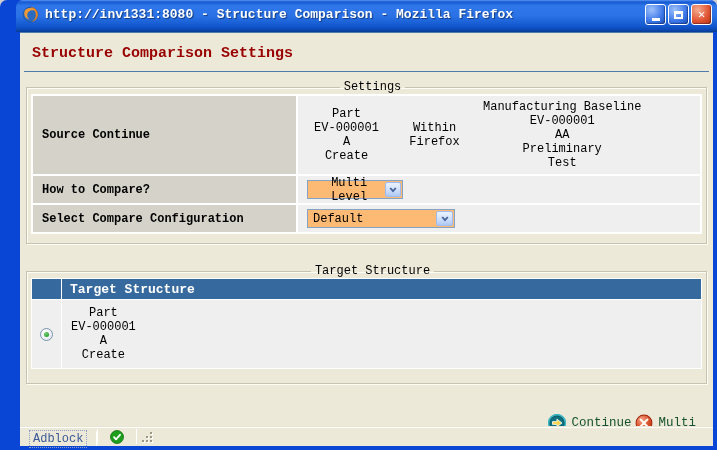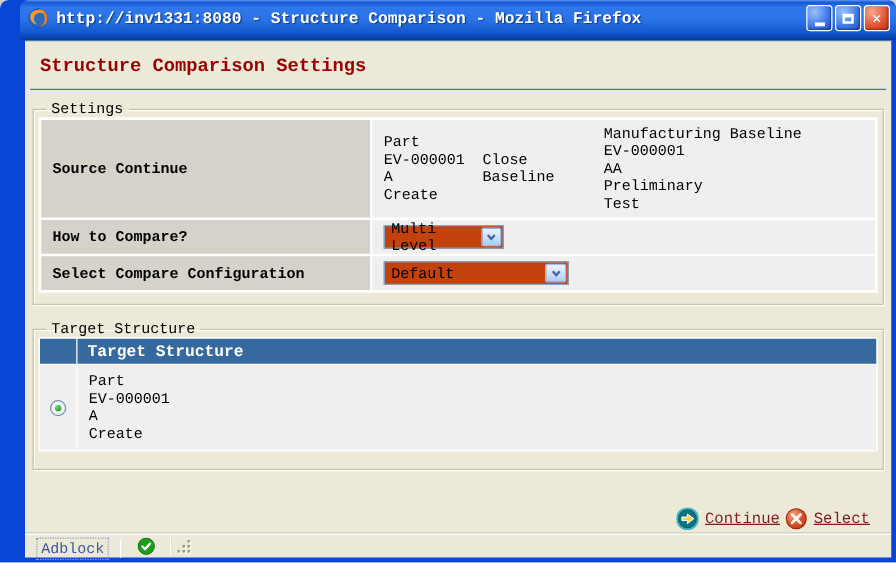--- a/index.html
+++ b/index.html
@@ -36,36 +36,37 @@
     border-top:1px solid #4e7bab;position:relative;overflow:hidden;
   }
   .page-heading{
     margin:12px 0 3px 12px;color:#990000;font-weight:bold;font-size:15px;
   }
   .rule{height:1px;background:#4e7bab;margin:9px 4px 0 4px;}
   fieldset{
     margin:8px 6px 0 6px;padding:0 4px 9px 4px;
     border:1px solid #c6c3b5;
     box-shadow:inset 1px 1px 0 #fffdf2,1px 1px 0 #fffdf2;
-  }
-  fieldset.target-fs{margin-top:12px;padding-bottom:14px;}
+    text-align:center;
+  }
+  fieldset.target-fs{margin-top:20px;padding-bottom:14px;}
   legend{font-size:12px;padding:0 4px;margin-left:6px;}
   
   .tbl{background:#fff;border:2px solid #fff;display:grid;grid-template-columns:263px 1fr;gap:2px;}
   .cell{font-size:12px;line-height:14px;}
   .cell-label{background:#d5d2c9;font-weight:bold;padding:4px 9px;display:flex;align-items:center;}
   .cell-value{background:#efefef;padding:4px 9px;display:flex;align-items:center;}
   .row-tall{min-height:76px;}
   .row-short{min-height:25px;}
   .pre{white-space:pre-line;}
   .src-col1{width:79px;}
   .src-col2{width:97px;}
   
   .xpsel{
-    height:19px;border:1px solid #86a3c3;background:#c2410c;display:flex;align-items:center;
+    height:19px;border:1px solid #86a3c3;background:#fdba74;display:flex;align-items:center;
     padding-left:5px;font-size:12px;cursor:default;
   }
   .xpsel .arrow{
     margin-left:auto;width:17px;height:15px;margin-right:1px;border-radius:2px;
     border:1px solid #9ebcf0;display:flex;align-items:center;justify-content:center;
     background:linear-gradient(180deg,#eaf2fe 0%,#cfdffa 55%,#aec8f2 100%);
   }
   .sel-compare{width:96px;}
   .sel-config{width:148px;}
   
@@ -78,21 +79,21 @@
   .radio{
     width:13px;height:13px;border-radius:50%;border:1px solid #7b94ad;position:relative;
     background:radial-gradient(circle at 35% 30%,#ffffff,#dde5ec);
   }
   .radio::after{
     content:"";position:absolute;left:3px;top:3px;width:5px;height:5px;border-radius:50%;
     background:radial-gradient(circle at 35% 30%,#6fd36f,#1f8a1f);
   }
   
   .actions{display:flex;justify-content:flex-end;align-items:center;margin:30px 13px 0 0;}
-  .actions a{color:#7f1d1d;font-size:12.5px;text-decoration:underline;margin:0 4px 0 5px;}
+  .actions a{color:#14532d;font-size:12.5px;text-decoration:underline;margin:0 4px 0 5px;}
   .aicon{width:18px;height:18px;display:block;}
   
   .statusbar{
     margin:0 4px;height:20px;background:#ece9d8;display:flex;align-items:flex-end;
     border-top:1px solid #e8e5d4;box-shadow:inset 0 1px 0 #fff;font-size:12px;
   }
   .sb-adblock{padding:0 9px;}
   .sb-adblock span{border:1px dotted #8fa0c8;color:#3b5998;padding:1px 3px;}
   .sep{width:1px;height:15px;background:#aca899;border-right:1px solid #fff;}
   .sb-status{padding:0 12px;flex:1;}
@@ -133,21 +134,21 @@
 
     <fieldset>
       <legend>Settings</legend>
       <div class="tbl">
         <div class="cell cell-label row-tall">Source Continue</div>
         <div class="cell cell-value row-tall">
           <div class="pre src-col1">Part
 EV-000001
 A
 Create</div>
-          <div class="src-col2">Close Baseline</div>
+          <div class="src-col2">Within Firefox</div>
           <div class="pre">Manufacturing Baseline
 EV-000001
 AA
 Preliminary
 Test</div>
         </div>
 
         <div class="cell cell-label row-short">How to Compare?</div>
         <div class="cell cell-value row-short">
           <div class="xpsel sel-compare">
@@ -204,21 +205,21 @@
         <circle cx="9" cy="9" r="7.6" fill="url(#rg)"></circle>
         <defs>
             <radialGradient id="rg" cx="0.35" cy="0.3" r="0.9">
           <stop offset="0" stop-color="#f4a284"></stop>
               <stop offset="0.55" stop-color="#d9502c"></stop>
               <stop offset="1" stop-color="#b53312"></stop>
         </radialGradient>
           </defs>
         <path d="M5.6 5.6l6.8 6.8M12.4 5.6l-6.8 6.8" stroke="#fff8ee" stroke-width="2.1" stroke-linecap="round"></path>
       </svg>
-      <a href="#">Select</a>
+      <a href="#">Multi</a>
     </div>
   </div>
 
   <div class="statusbar">
     <div class="sb-adblock">
       <span>Adblock</span>
     </div>
     <div class="sep"></div>
     <div class="sb-right">
       <div class="sep"></div>

